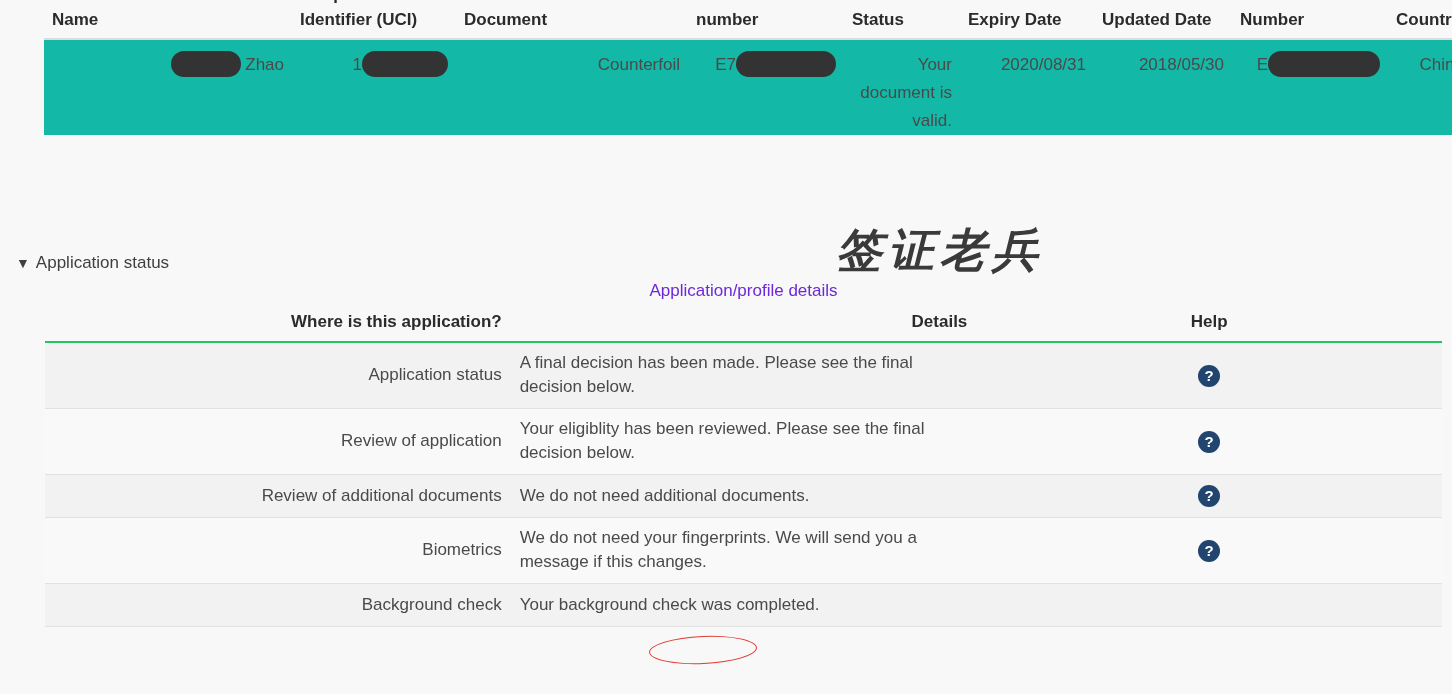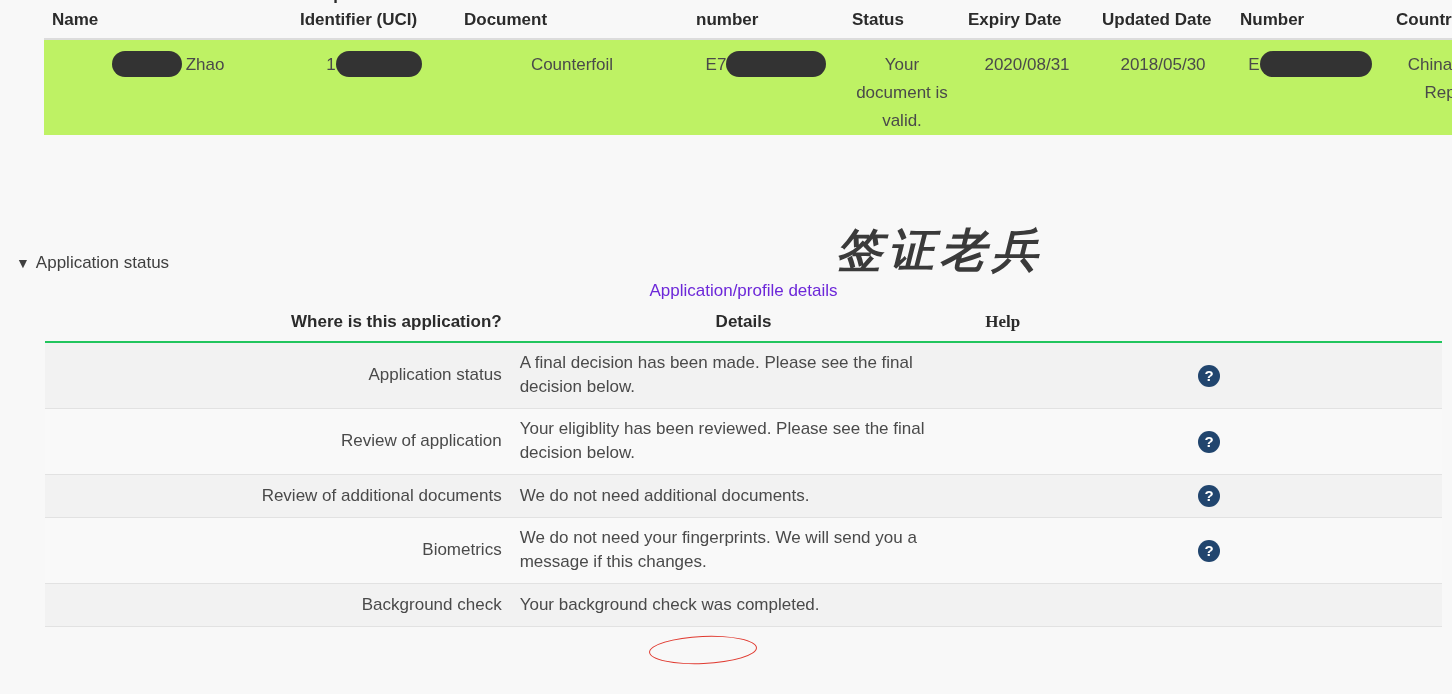--- a/index.html
+++ b/index.html
@@ -34,25 +34,25 @@
     color: #2b2b2b;
     text-align: left;
     vertical-align: bottom;
     padding: 0 8px 6px 8px;
     line-height: 25px;
     border-bottom: 2px solid #dcdcdc;
   }
   table.doc-table td {
     font-size: 17px;
     color: #4a4a4a;
-    text-align: center;
+    text-align: right;
     vertical-align: top;
     padding: 11px 8px 0 8px;
     line-height: 28px;
-    background: #bef264;
+    background: #14b8a6;
     height: 84px;
   }
   .col-name      { width: 232px; }
   .col-uci       { width: 148px; }
   .col-doc       { width: 216px; }
   .col-docnum    { width: 140px; }
   .col-status    { width: 100px; }
   .col-expiry    { width: 118px; }
   .col-updated   { width: 122px; }
   .col-travel    { width: 140px; }
@@ -131,22 +131,22 @@
   table.status-table th {
     font-size: 17px;
     font-weight: bold;
     color: #2b2b2b;
     padding: 0 9px 7px 9px;
     line-height: 24px;
     vertical-align: bottom;
     border-bottom: 2px solid #22c55e;
   }
   table.status-table th.th-where { text-align: right; }
-  table.status-table th.th-details { text-align: center; }
-  table.status-table th.th-help { text-align: left; font-family: Liberation Serif, serif; }
+  table.status-table th.th-details { text-align: right; }
+  table.status-table th.th-help { text-align: center; }
 
   table.status-table td {
     font-size: 17px;
     color: #4a4a4a;
     line-height: 24px;
     padding: 8px 9px 9px 9px;
     vertical-align: middle;
     height: 25px;
   }
   table.status-table tbody tr:nth-child(odd) td  { background: #f2f2f2; }

